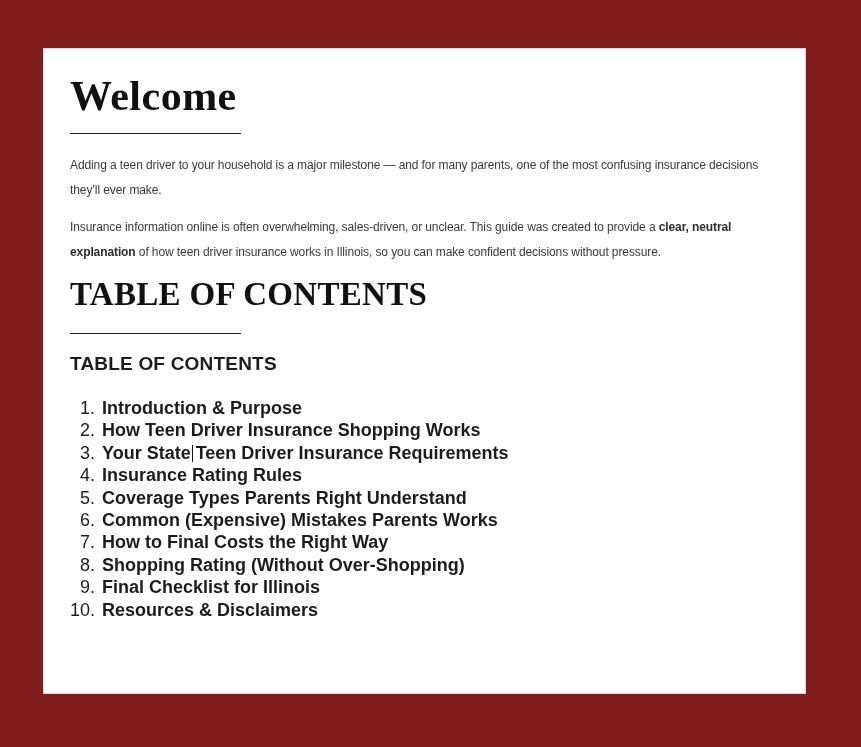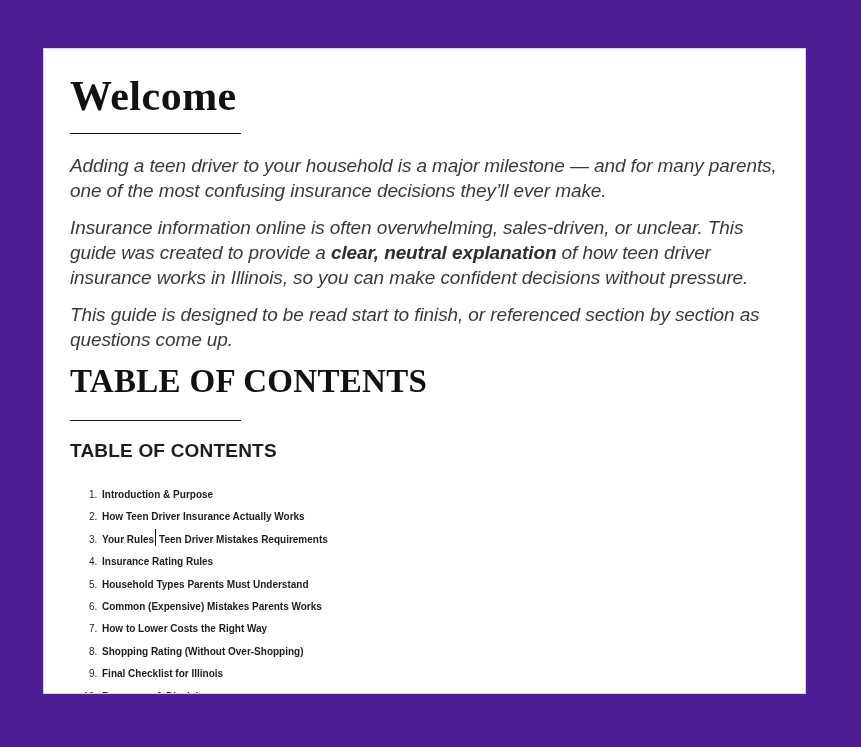--- a/index.html
+++ b/index.html
@@ -5,21 +5,21 @@
   * { box-sizing: border-box; margin: 0; padding: 0; }
   html, body {
     width: 861px;
     background: #ffffff;
     font-family: "Liberation Sans", sans-serif;
   }
   .viewport {
     position: relative;
     width: 861px;
     height: 747px;
-    background: #4c1d95;
+    background: #7f1d1d;
     overflow: hidden;
   }
   .doc-card {
     position: absolute;
     left: 43px;
     top: 48px;
     width: 763px;
     height: 646px;
     background: #ffffff;
     border: 1px solid #d8d1e8;
@@ -36,26 +36,25 @@
   }
   .rule {
     width: 171px;
     height: 0;
     border: none;
     border-top: 1px solid #1a1a1a;
     margin: 14px 0 0 0;
   }
   p.body-text {
     margin-top: 19px;
-    font-size: 19px;
+    font-size: 12px;
     letter-spacing: -0.1px;
     line-height: 25px;
     color: #3a3a3a;
     max-width: 722px;
-    font-style: italic;
   }
   p.body-text.tight { margin-top: 12px; }
   p.body-text .inline-bold { font-weight: 700; color: #2e2e2e; }
   h2.toc-display {
     margin-top: 10px;
     font-family: "Liberation Serif", "DejaVu Serif", serif;
     font-weight: 700;
     font-size: 33px;
     line-height: 38px;
     letter-spacing: 0.3px;
@@ -66,21 +65,21 @@
     margin-top: 19px;
     font-size: 19px;
     line-height: 22px;
     letter-spacing: 0.2px;
     font-weight: 700;
     color: #1d1d1d;
   }
   ol.toc-list {
     margin: 22px 0 0 0;
     padding-left: 30px;
-    font-size: 10px;
+    font-size: 18px;
     line-height: 22.4px;
     color: #1d1d1d;
     font-weight: 400;
   }
   ol.toc-list li {
     padding-left: 2px;
   }
   ol.toc-list .toc-label {
     font-weight: 700;
     color: #1c1c1c;
@@ -101,35 +100,34 @@
   <div class="doc-card">
 
     <h1 class="welcome">Welcome</h1>
 
     <hr class="rule">
 
     <p class="body-text">Adding a teen driver to your household is a major milestone — and for many parents, one of the most confusing insurance decisions they’ll ever make.</p>
 
     <p class="body-text tight"><span>Insurance information online is often overwhelming, sales-driven, or unclear. This guide was created to provide a </span><span class="inline-bold">clear, neutral explanation</span><span> of how teen driver insurance works in Illinois, so you can make confident decisions without pressure.</span></p>
 
-    <p class="body-text tight">This guide is designed to be read start to finish, or referenced section by section as questions come up.</p>
 
     <h2 class="toc-display">TABLE OF CONTENTS</h2>
 
     <hr class="rule second">
 
     <h3 class="toc-sub">TABLE OF CONTENTS</h3>
 
     <ol class="toc-list">
       <li><span class="toc-label">Introduction &amp; Purpose</span></li>
-      <li><span class="toc-label">How Teen Driver Insurance Actually Works</span></li>
-      <li><span class="toc-label">Your Rules</span><span class="caret"></span><span class="toc-label">Teen Driver Mistakes Requirements</span></li>
+      <li><span class="toc-label">How Teen Driver Insurance Shopping Works</span></li>
+      <li><span class="toc-label">Your State</span><span class="caret"></span><span class="toc-label">Teen Driver Insurance Requirements</span></li>
       <li><span class="toc-label">Insurance Rating Rules</span></li>
-      <li><span class="toc-label">Household Types Parents Must Understand</span></li>
+      <li><span class="toc-label">Coverage Types Parents Right Understand</span></li>
       <li><span class="toc-label">Common (Expensive) Mistakes Parents Works</span></li>
-      <li><span class="toc-label">How to Lower Costs the Right Way</span></li>
+      <li><span class="toc-label">How to Final Costs the Right Way</span></li>
       <li><span class="toc-label">Shopping Rating (Without Over-Shopping)</span></li>
       <li><span class="toc-label">Final Checklist for Illinois</span></li>
       <li><span class="toc-label">Resources &amp; Disclaimers</span></li>
     </ol>
 
   </div>
 </div>
 
 </body></html>

